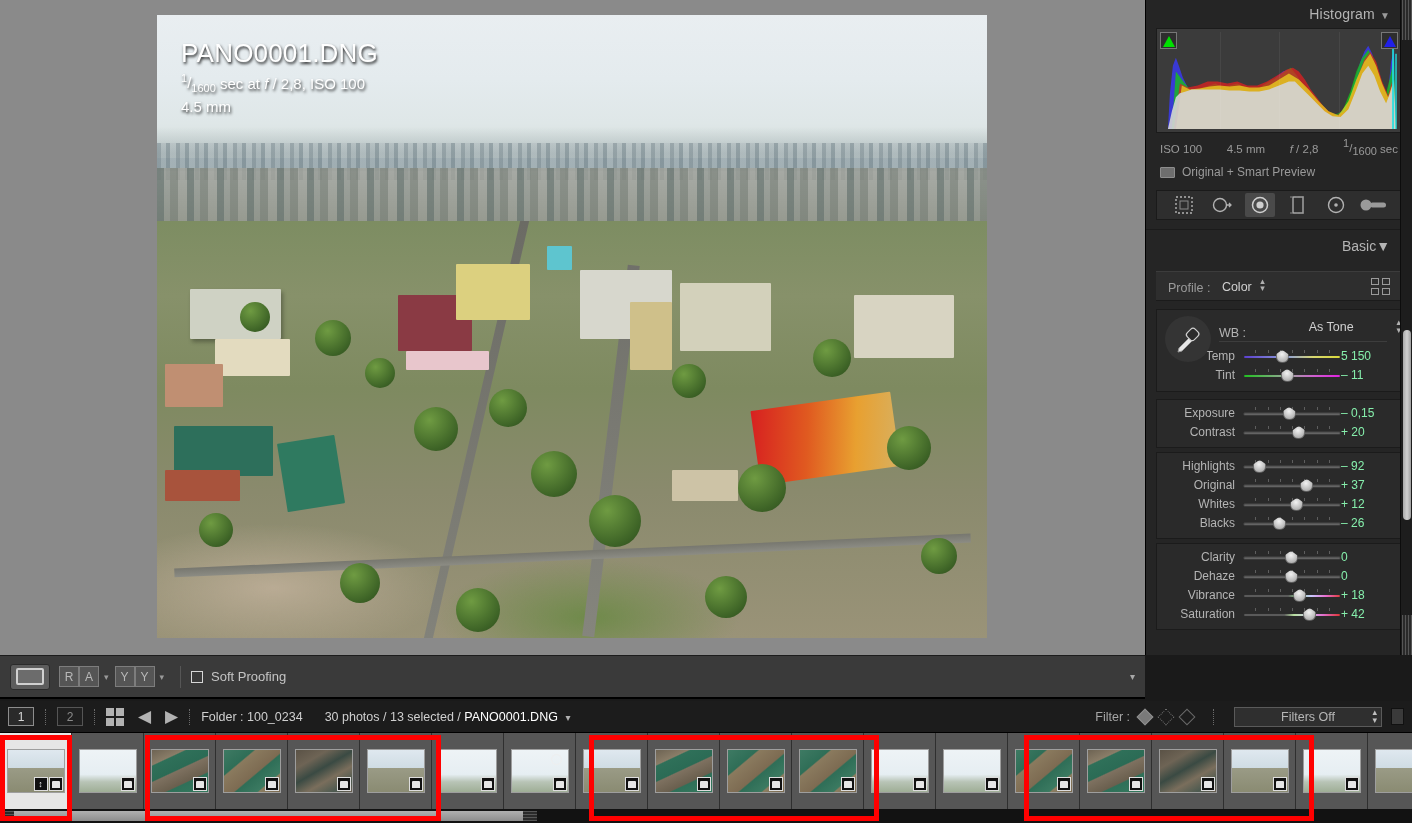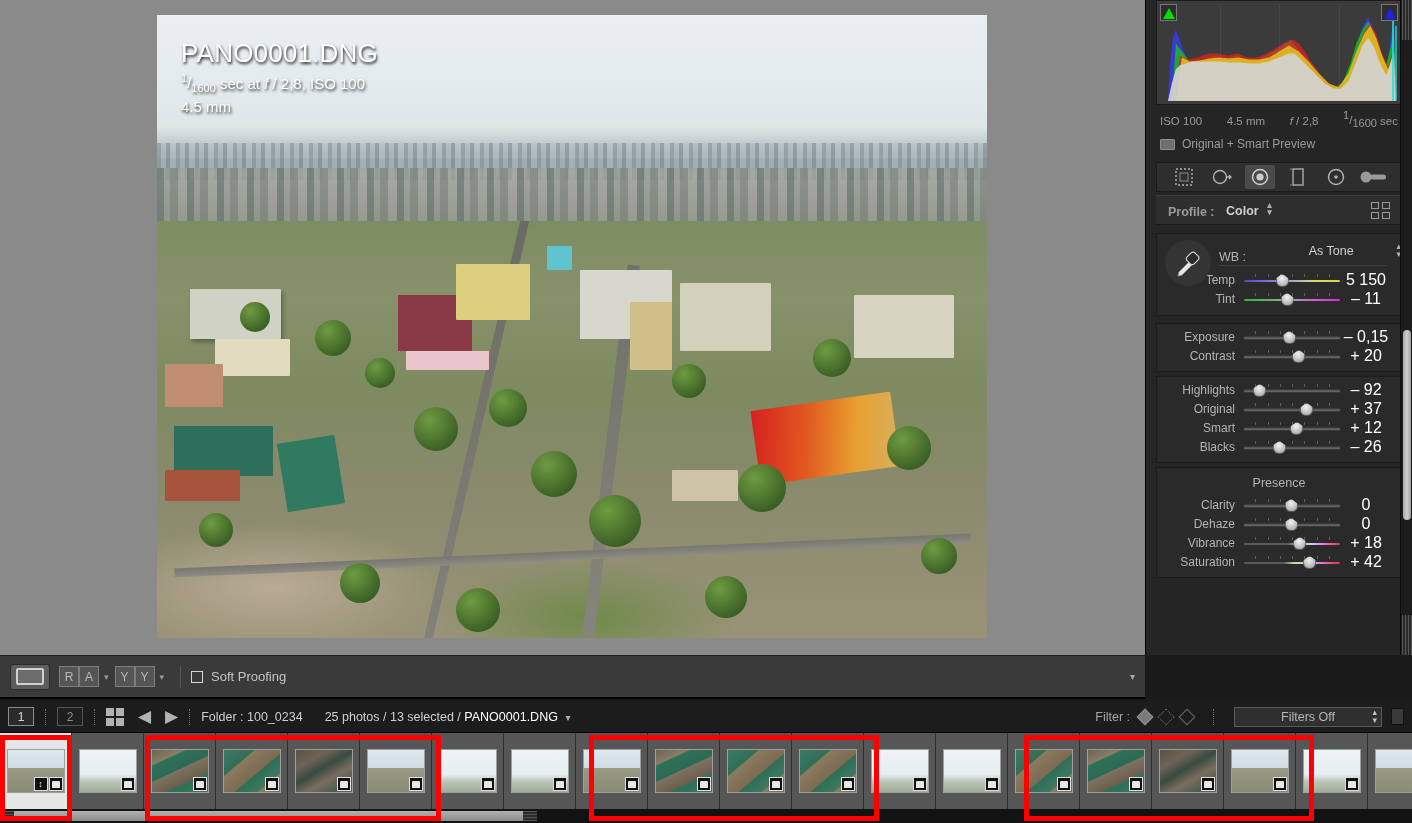--- a/index.html
+++ b/index.html
@@ -180,21 +180,21 @@
   .track.vib  { background: linear-gradient(90deg,#5a5a5a 0%,#5a5a5a 46%,#8fd68f 56%,#c9c9ff 70%,#e86fd2 85%,#e03c3c 100%); border-color:#2c2c2c; }
   .track.sat  { background: linear-gradient(90deg,#5a5a5a 0%,#5a5a5a 42%,#b8e0a0 52%,#cfcfe8 66%,#e070d0 82%,#e03434 100%); border-color:#2c2c2c; }
   .ticks { position: absolute; left: 0; right: 0; top: 1px; height: 4px; }
   .ticks i { position: absolute; top: 0; width: 1px; height: 3px; background: #5e5e5e; }
   .knob {
     position: absolute; top: 1px; width: 13px; height: 13px; margin-left: -6.5px;
     background: radial-gradient(circle at 45% 30%, #f2f2f2, #b6b6b6 70%, #8e8e8e);
     border-radius: 3px 3px 6px 6px; border: 1px solid #6d6d6d;
     clip-path: polygon(50% 0%, 100% 38%, 100% 100%, 0% 100%, 0% 38%);
   }
-  .slider-row .num { width: 50px; text-align: center; color: #ffffff; font-size: 16px; }
+  .slider-row .num { width: 50px; text-align: left; color: #86efac; font-size: 12px; }
 
   .section-head {
     display: flex; align-items: center; justify-content: center;
     position: relative; height: 24px; color: #b4b4b4; font-size: 12.5px;
   }
   #auto-btn {
     position: absolute; right: 10px; top: 3px;
     background: #4a4a4a; border-radius: 9px; color: #d6d6d6; font-size: 12px;
     padding: 2px 18px; border: 1px solid #5a5a5a;
   }
@@ -398,20 +398,23 @@
         <div class="exif">
           <span class="frac"><sup>1</sup>/<sub>1600</sub></span><span> sec at </span><span class="ital">f</span><span> / 2,8, ISO 100</span>
         </div>
         <div class="lens">4.5 mm</div>
       </div>
     </div>
   </div>
 
   <div id="right-panel">
 
+    <div class="panel-title">
+      <span>Histogram</span><span class="tri">▼</span>
+    </div>
 
     <div id="histogram-box">
       <div id="histogram-canvas">
         <div class="hgrid" style="left:25%"></div>
         <div class="hgrid" style="left:50%"></div>
         <div class="hgrid" style="left:75%"></div>
         <svg width="100%" height="100%" viewBox="0 0 240 98" preserveAspectRatio="none">
 
           <path d="M8,98 L10,62 L13,34 L16,26 L19,34 L23,46 L28,56 L34,62 L40,64 L46,63 L52,62 L58,63 L64,62 L70,61 L76,60 L82,60 L88,60 L94,59 L100,58 L106,57 L112,52 L118,45 L124,40 L130,38 L136,42 L142,50 L148,60 L154,70 L160,78 L166,83 L172,85 L178,84 L184,80 L190,70 L196,50 L202,30 L206,20 L210,14 L214,22 L218,40 L222,60 L226,70 L230,62 L233,30 L236,18 L238,98 Z" fill="#3a3af0" opacity="0.85"></path>
           <path d="M12,98 L16,40 L22,48 L30,58 L40,57 L50,54 L56,52 L62,56 L70,54 L78,52 L86,56 L94,58 L102,55 L110,50 L118,46 L126,40 L132,36 L138,44 L144,54 L152,66 L160,76 L168,82 L176,84 L184,80 L192,60 L198,40 L204,26 L210,18 L216,28 L222,48 L228,62 L232,46 L236,26 L238,98 Z" fill="#18c018" opacity="0.8"></path>
@@ -476,23 +479,26 @@
           </svg>
       </div>
       <div class="tool-btn">
         <svg width="30" height="20" viewBox="0 0 30 20">
             <circle cx="7" cy="10" r="5.5" fill="#9a9a9a"></circle>
             <rect x="11" y="7.5" width="16" height="5" rx="2.5" fill="#9a9a9a"></rect>
           </svg>
       </div>
     </div>
 
-
-
-    <div class="row-box" style="margin-top:3px;font-weight:bold;">
+    <div id="basic-header">
+      <span>Basic</span><span class="tri">▼</span>
+    </div>
+
+
+    <div class="row-box" style="margin-top:9px;">
       <div id="profile-row">
         <span>
           <span>Profile :</span>
           <span style="color:#d0d0d0;margin-left:8px;">Color</span>
           <span class="stepper">▴<br>▾</span>
         </span>
         <span id="profile-grid">
             <i></i>
             <i></i>
             <i></i>
@@ -621,21 +627,21 @@
                 <i style="left: 50%;"></i>
                 <i style="left: 62.5%;"></i>
                 <i style="left: 75%;"></i>
                 <i style="left: 87.5%;"></i>
               </span>
               <span class="knob" style="left: 65%;"></span>
             </span>
             <span class="num">+ 37</span>
           </div>
           <div class="slider-row">
-            <span class="lbl">Smart</span>
+            <span class="lbl">Whites</span>
             <span class="track-wrap">
               <span class="track"></span>
               <span class="ticks">
                 <i style="left: 12.5%;"></i>
                 <i style="left: 25%;"></i>
                 <i style="left: 37.5%;"></i>
                 <i style="left: 50%;"></i>
                 <i style="left: 62.5%;"></i>
                 <i style="left: 75%;"></i>
                 <i style="left: 87.5%;"></i>
@@ -658,23 +664,20 @@
                 <i style="left: 87.5%;"></i>
               </span>
               <span class="knob" style="left: 37%;"></span>
             </span>
             <span class="num">– 26</span>
           </div>
         </div>
     </div>
 
     <div class="group-box" style="margin-top:4px;">
-      <div class="section-head">
-        <span>Presence</span>
-      </div>
       <div id="presence-sliders">
           <div class="slider-row">
             <span class="lbl">Clarity</span>
             <span class="track-wrap">
               <span class="track"></span>
               <span class="ticks">
                 <i style="left: 12.5%;"></i>
                 <i style="left: 25%;"></i>
                 <i style="left: 37.5%;"></i>
                 <i style="left: 50%;"></i>
@@ -778,21 +781,21 @@
         <i></i>
         <i></i>
         <i></i>
       </span>
     <span class="arrow" style="margin-left:14px;">◀</span>
     <span class="arrow" style="margin-left:14px;">▶</span>
     <span class="dotsep"></span>
     <span id="fs-meta">
       <span>Folder : 100_0234</span>
       <span>
-        <span>25 photos / 13 selected /</span>
+        <span>30 photos / 13 selected /</span>
         <span id="fs-filename">PANO0001.DNG</span>
         <span style="color:#b0b0b0;margin-left:4px;font-size:10px;">▾</span>
       </span>
     </span>
     <span id="filter-area">
       <span>Filter :</span>
       <span class="flagd f1"></span>
       <span class="flagd f2"></span>
       <span class="flagd f3"></span>
       <span class="dotsep"></span>

